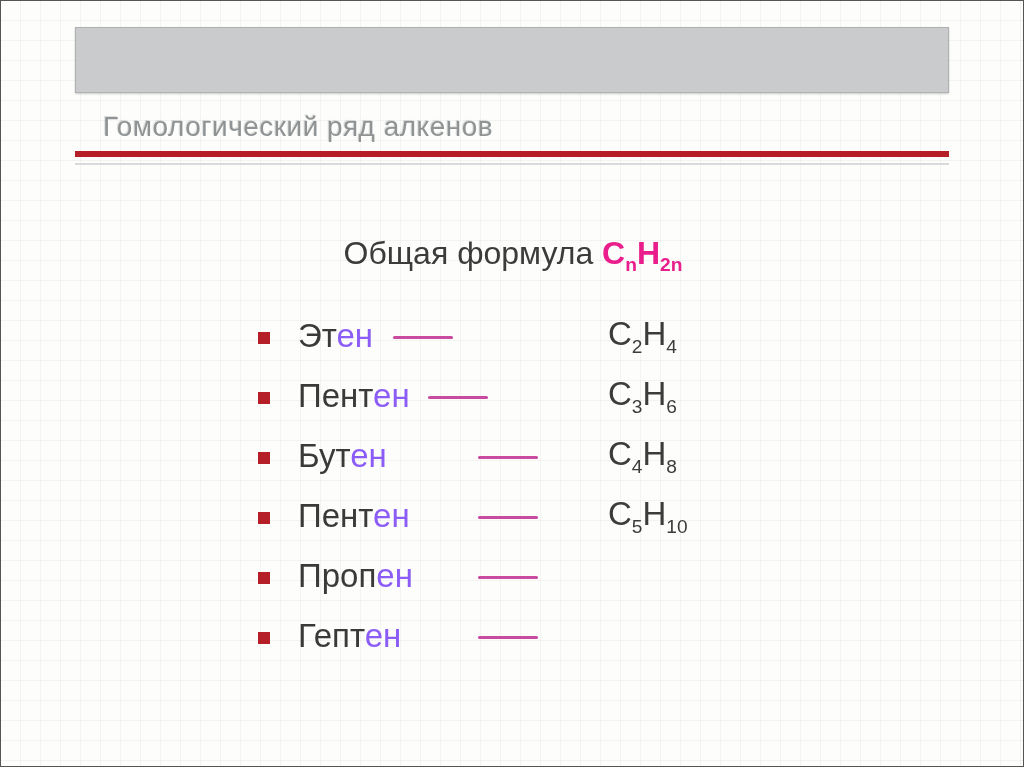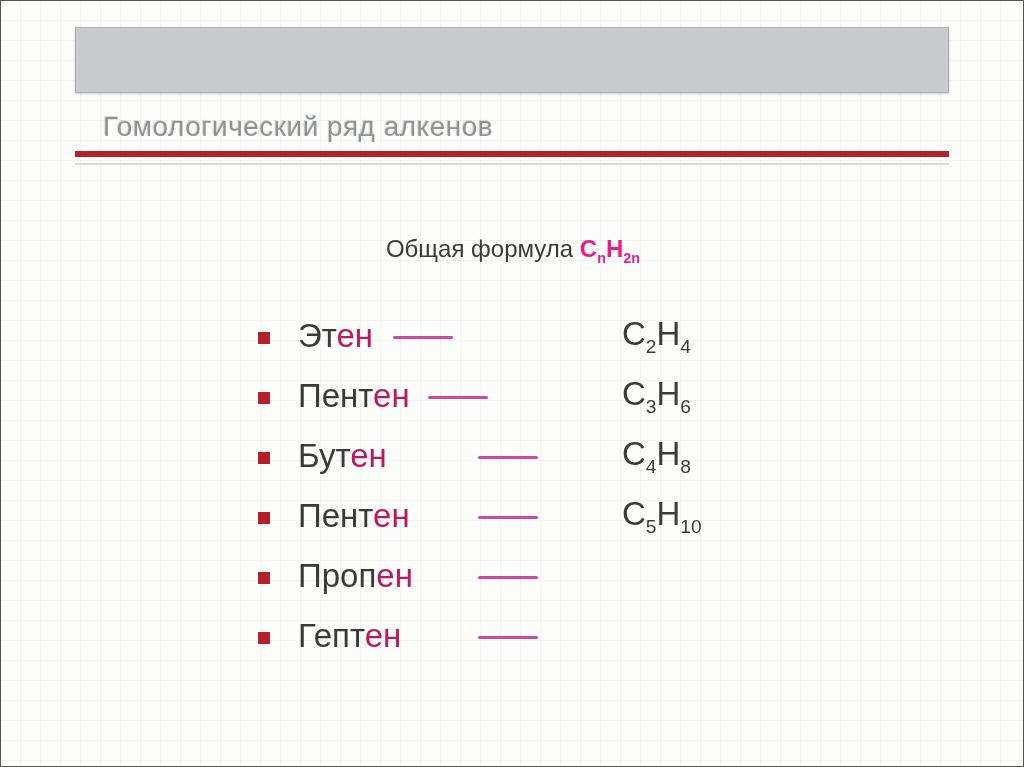--- a/index.html
+++ b/index.html
@@ -33,21 +33,21 @@
     font-weight: normal;
   }
   .red-line { height: 6px; background: #b61f27; }
   .thin-line { height: 2px; background: #d9dadb; margin-top: 6px; }
 
   .formula-line {
     position: absolute;
     left: 0; width: 1024px;
     top: 234px;
     text-align: center;
-    font-size: 24px;
+    font-size: 32px;
     color: #3b3b3b;
   }
   .formula-line .col { color: #e91e8c; font-weight: bold; }
   .formula-line sub { font-size: 0.6em; vertical-align: sub; font-weight: bold; color: #e91e8c; }
 
   .content {
     position: absolute;
     left: 257px;
     top: 305px;
     width: 560px;
@@ -64,33 +64,33 @@
     margin-right: 28px;
     flex: 0 0 12px;
     margin-top: 4px;
   }
   .name {
     font-size: 33px;
     color: #3a3a3a;
     flex: 0 0 200px;
     position: relative;
   }
-  .name .suf { color: #be185d; text-align: center; }
+  .name .suf { color: #8b5cf6; text-align: center; }
   .dash {
     position: absolute;
     width: 60px; height: 3px;
     background: #c94a9e;
     border-radius: 2px;
     top: 30px;
   }
   .formula {
     font-size: 33px;
     color: #3c3c3c;
     position: absolute;
-    left: 364px;
+    left: 350px;
   }
   .formula sub { font-size: 0.58em; vertical-align: sub; }
 </style>
 </head>
 <body>
 
 <div class="title-block">
   <div class="grey-bar"></div>
   <div class="title-text">Гомологический ряд алкенов</div>
   <div class="red-line"></div>

